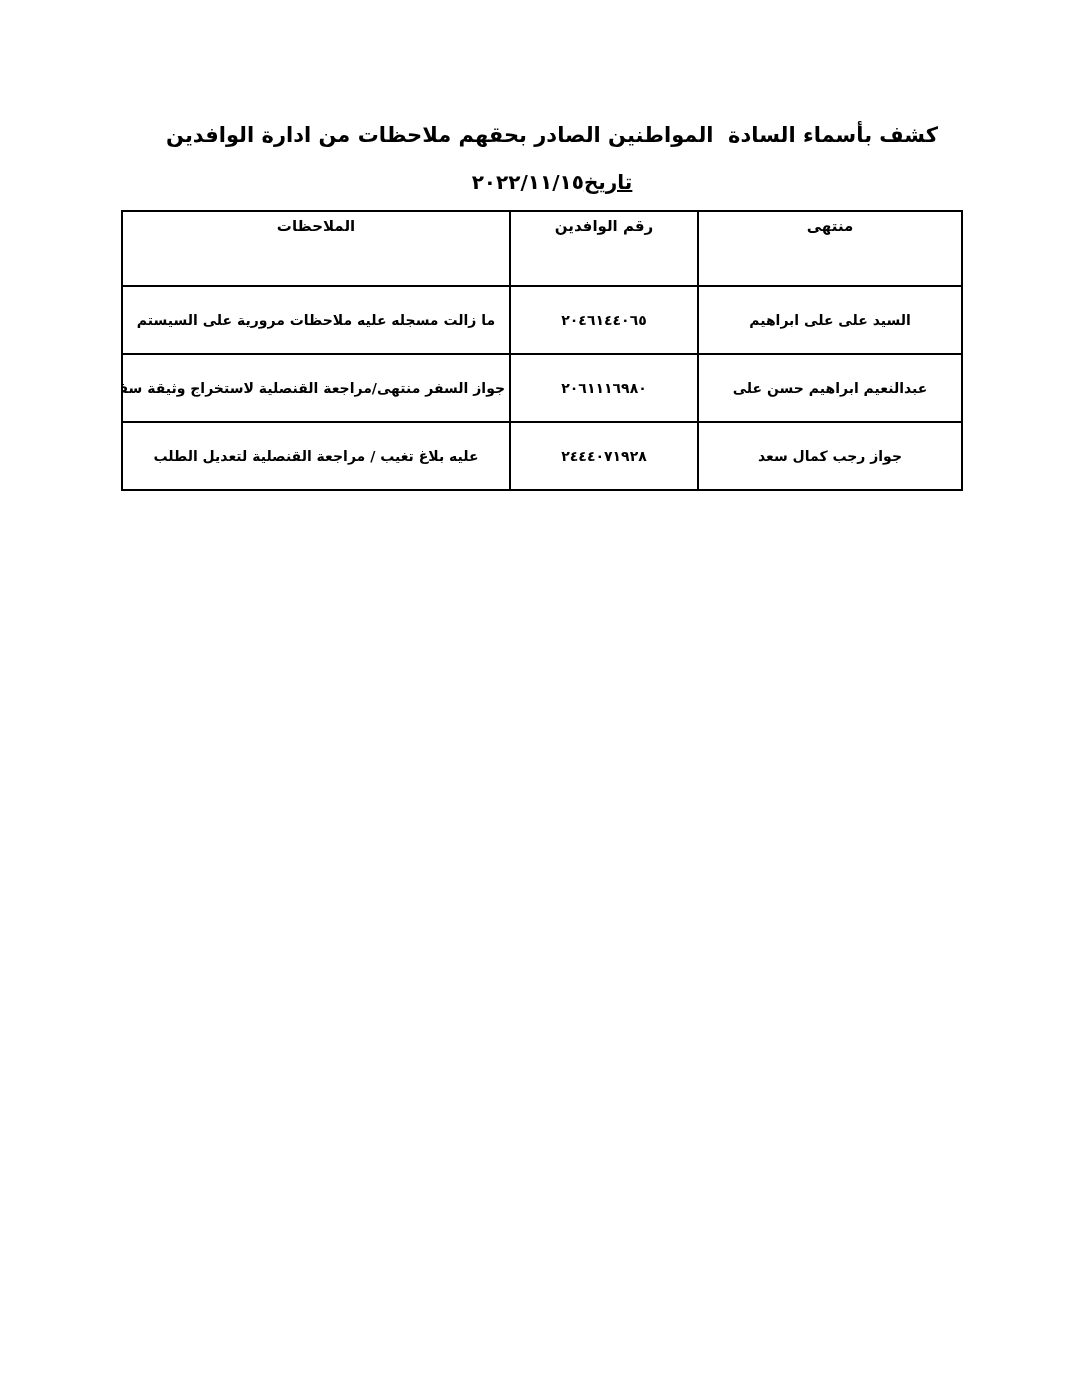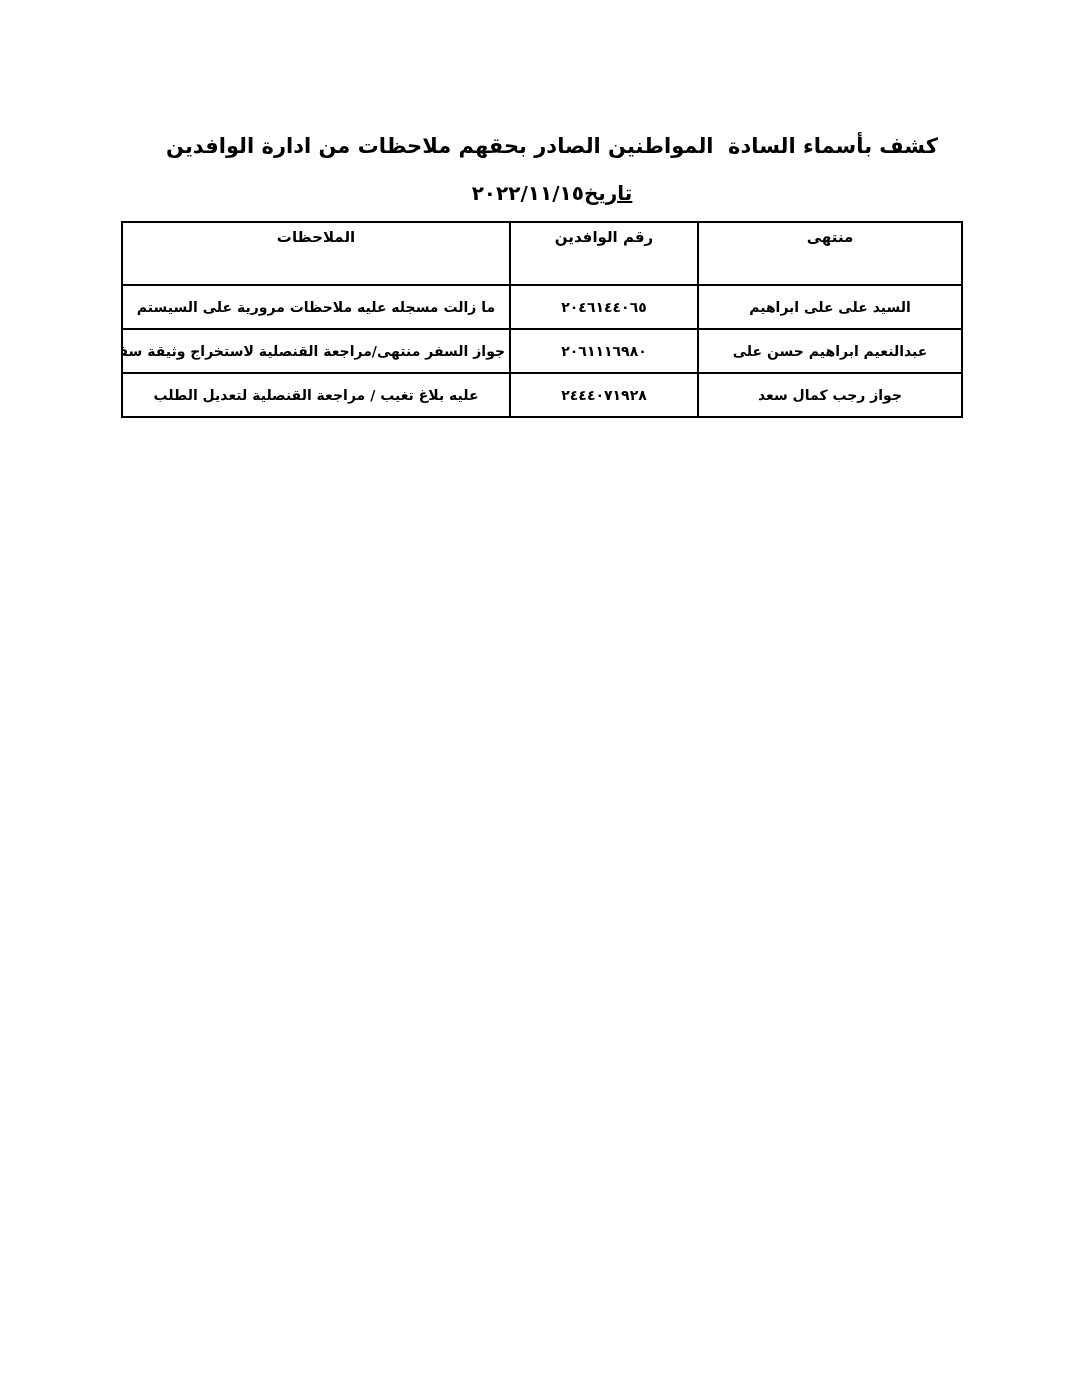--- a/index.html
+++ b/index.html
@@ -21,21 +21,21 @@
     background: #ffffff;
     direction: rtl;
   }
   
   .content {
     margin-right: 117px;
     margin-left: 141px;
     direction: rtl;
   }
   .title {
-    margin: 11px;
+    margin: 0;
     padding-top: 122px;
     text-align: center;
     font-size: 21px;
     font-weight: bold;
     line-height: 1.3;
     white-space: pre-wrap;
   }
   .date-line {
     margin-top: 21px;
     text-align: center;
@@ -54,21 +54,21 @@
     table-layout: fixed;
     width: 822px;
     direction: rtl;
   }
   table.notices th,
   table.notices td {
     border: 2px solid #000000;
     font-weight: bold;
     text-align: center;
     overflow: hidden;
-    padding: 2px 4px;
+    padding: 14px 4px;
   }
   table.notices th {
     height: 54px;
     vertical-align: top;
     padding-top: 5px;
     font-size: 15px;
     font-weight: bold;
   }
   table.notices td {
     height: 38px;

